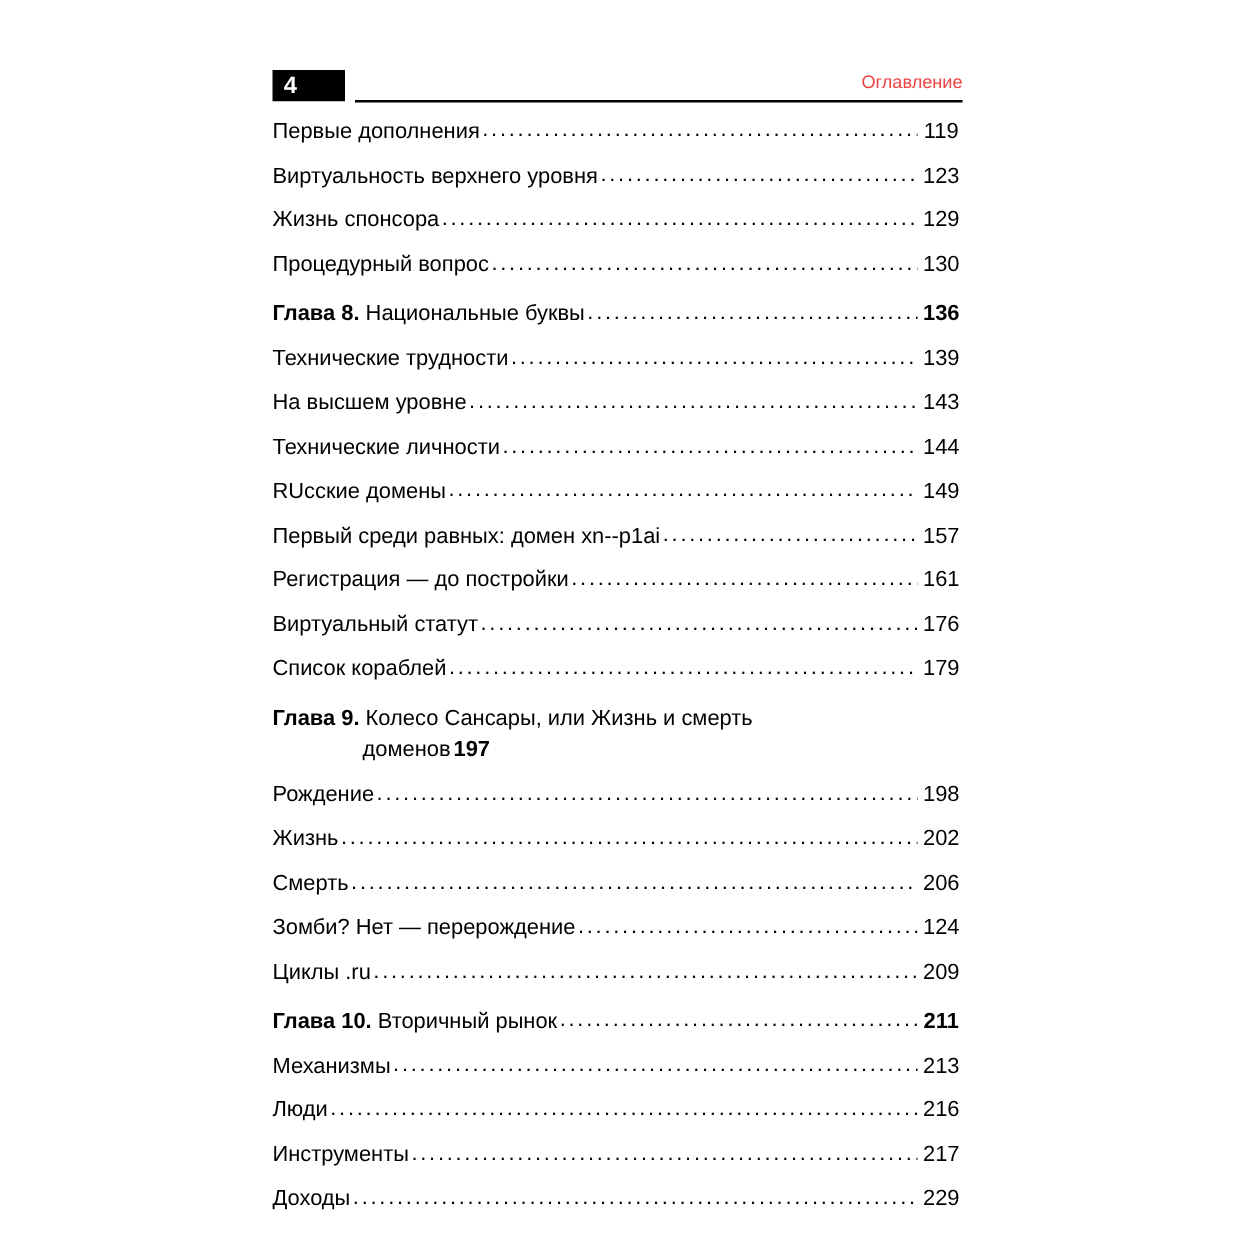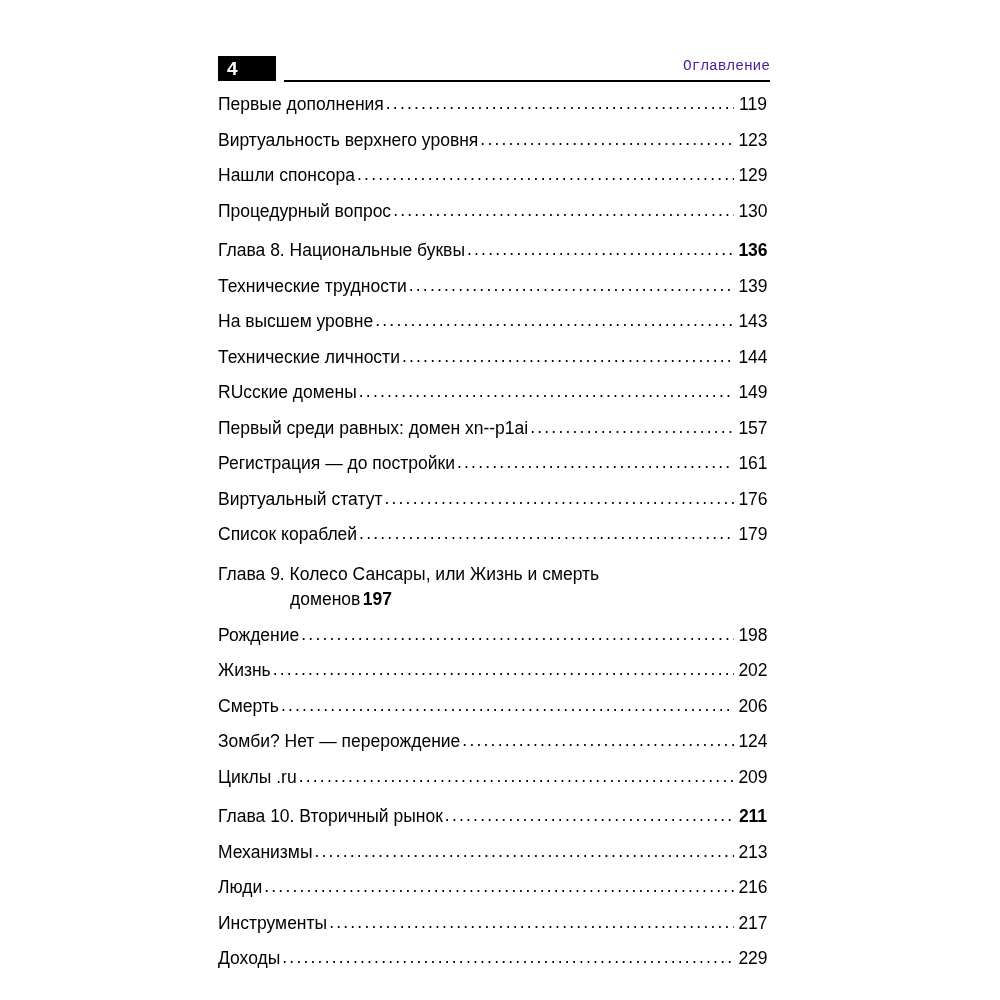--- a/index.html
+++ b/index.html
@@ -48,22 +48,21 @@
     right: 0;
     top: 24px;
     height: 2px;
     background: #000000;
   }
   .header-title {
     position: absolute;
     right: 0;
     top: 2px;
     font-size: 14.5px;
-    color: #4c1d95;
-    font-family: Liberation Mono, monospace;
+    color: #ef4444;
   }
 
   .toc {
     position: absolute;
     top: 96px;
     left: 218px;
     width: 552px;
   }
 
   .entry {
@@ -96,21 +95,21 @@
   }
   .entry .page-no {
     flex: 0 0 auto;
     text-align: right;
     font-size: 17.5px;
   }
   .entry.chapter .page-no {
     font-weight: bold;
   }
   .entry.chapter .label b {
-    font-weight: normal;
+    font-weight: bold;
   }
   .gap-before {
     margin-top: 22px;
   }
   .wrap-second {
     display: flex;
     align-items: baseline;
     font-size: 17.5px;
     line-height: 1.0;
     margin-bottom: 18px;
@@ -142,21 +141,21 @@
         <span class="label">Первые дополнения</span>
         <span class="leader"></span>
         <span class="page-no"><span class="pn-w">119</span></span>
       </div>
       <div class="entry">
         <span class="label">Виртуальность верхнего уровня</span>
         <span class="leader"></span>
         <span class="page-no"><span class="pn-w">123</span></span>
       </div>
       <div class="entry">
-        <span class="label">Нашли спонсора</span>
+        <span class="label">Жизнь спонсора</span>
         <span class="leader"></span>
         <span class="page-no"><span class="pn-w">129</span></span>
       </div>
       <div class="entry">
         <span class="label">Процедурный вопрос</span>
         <span class="leader"></span>
         <span class="page-no"><span class="pn-w">130</span></span>
       </div>
       <div class="entry chapter gap-before">
         <span class="label"><b>Глава 8.</b> Национальные буквы</span>

